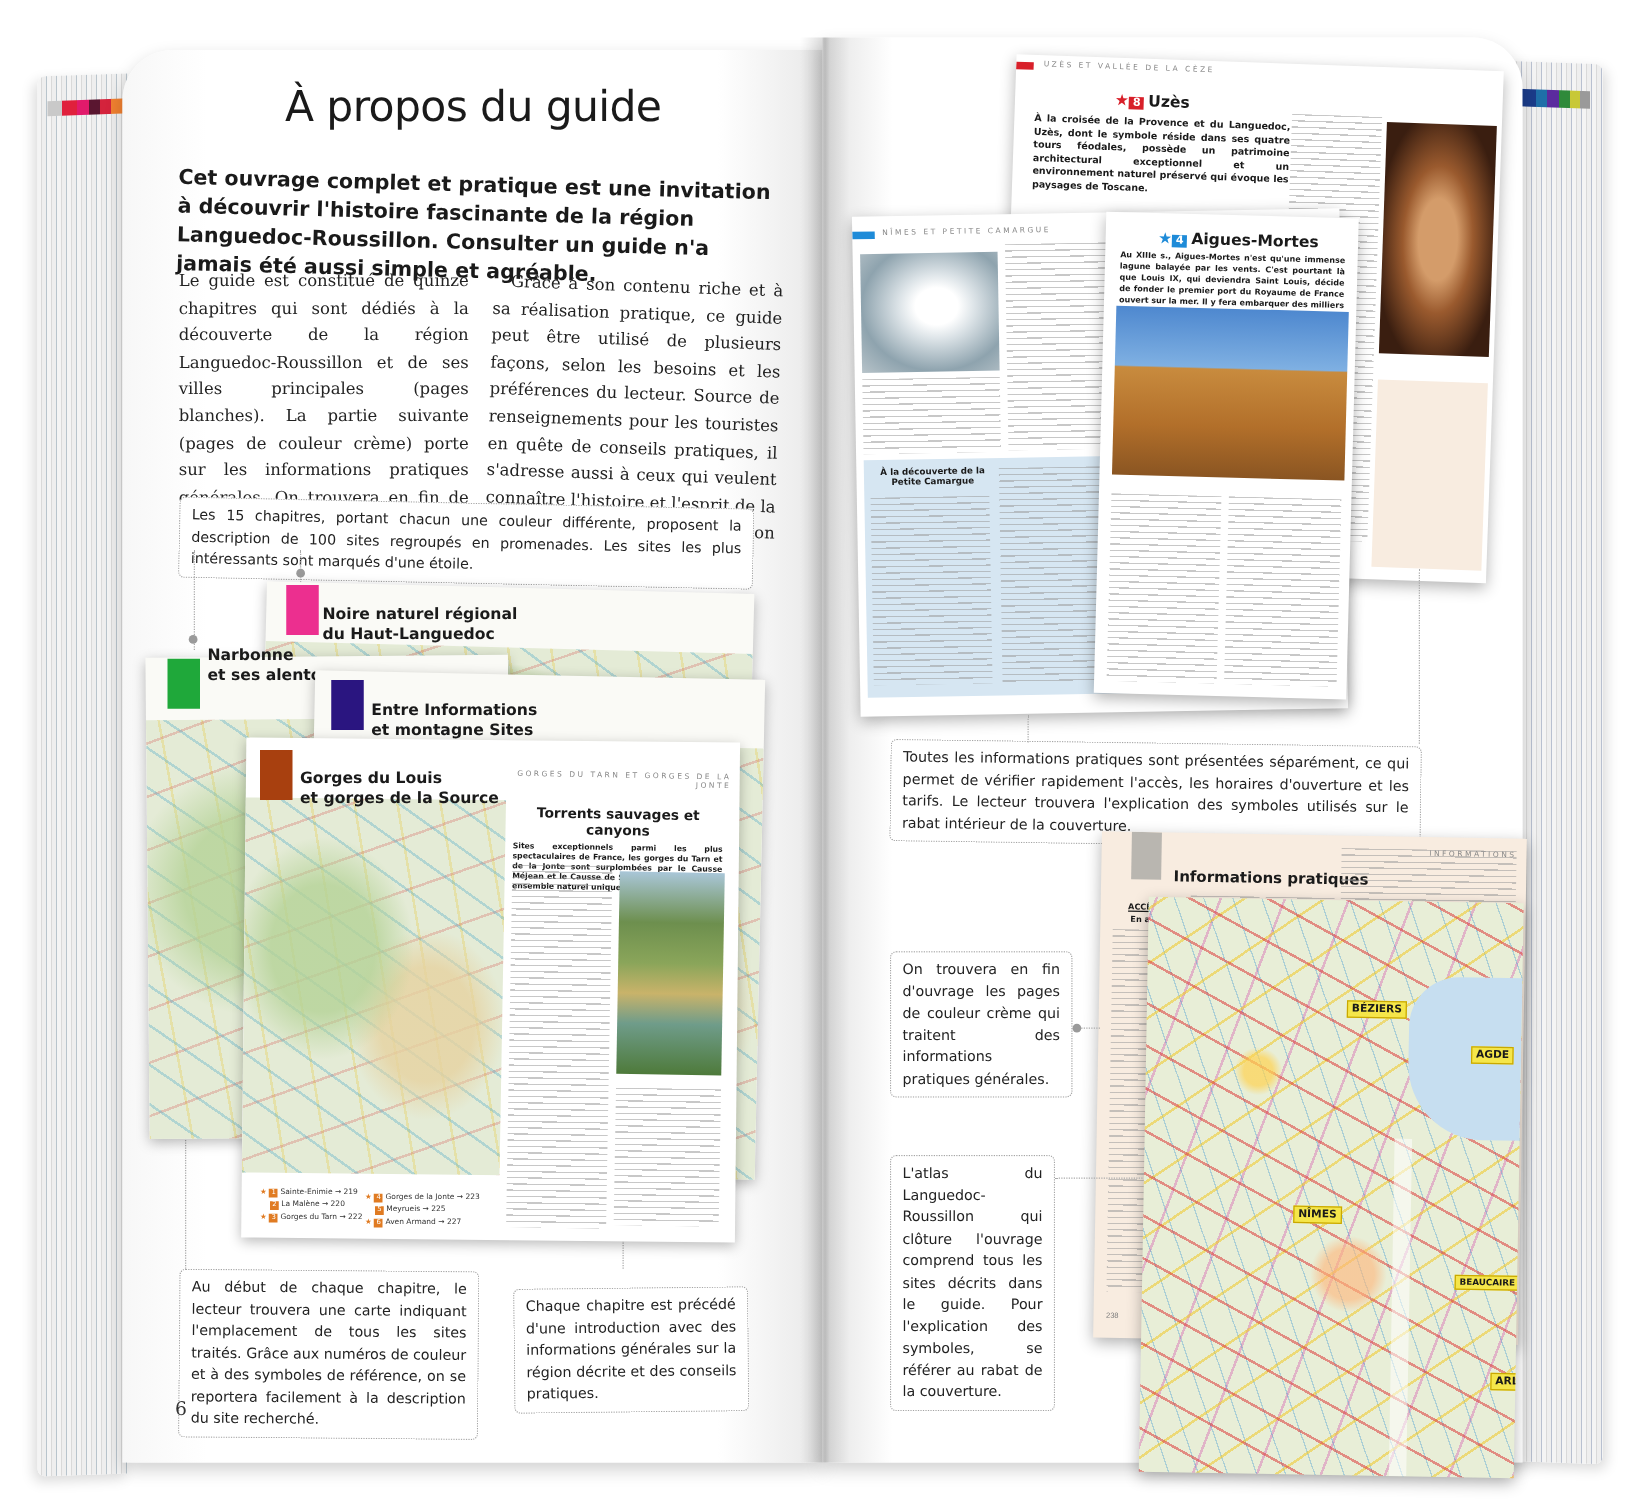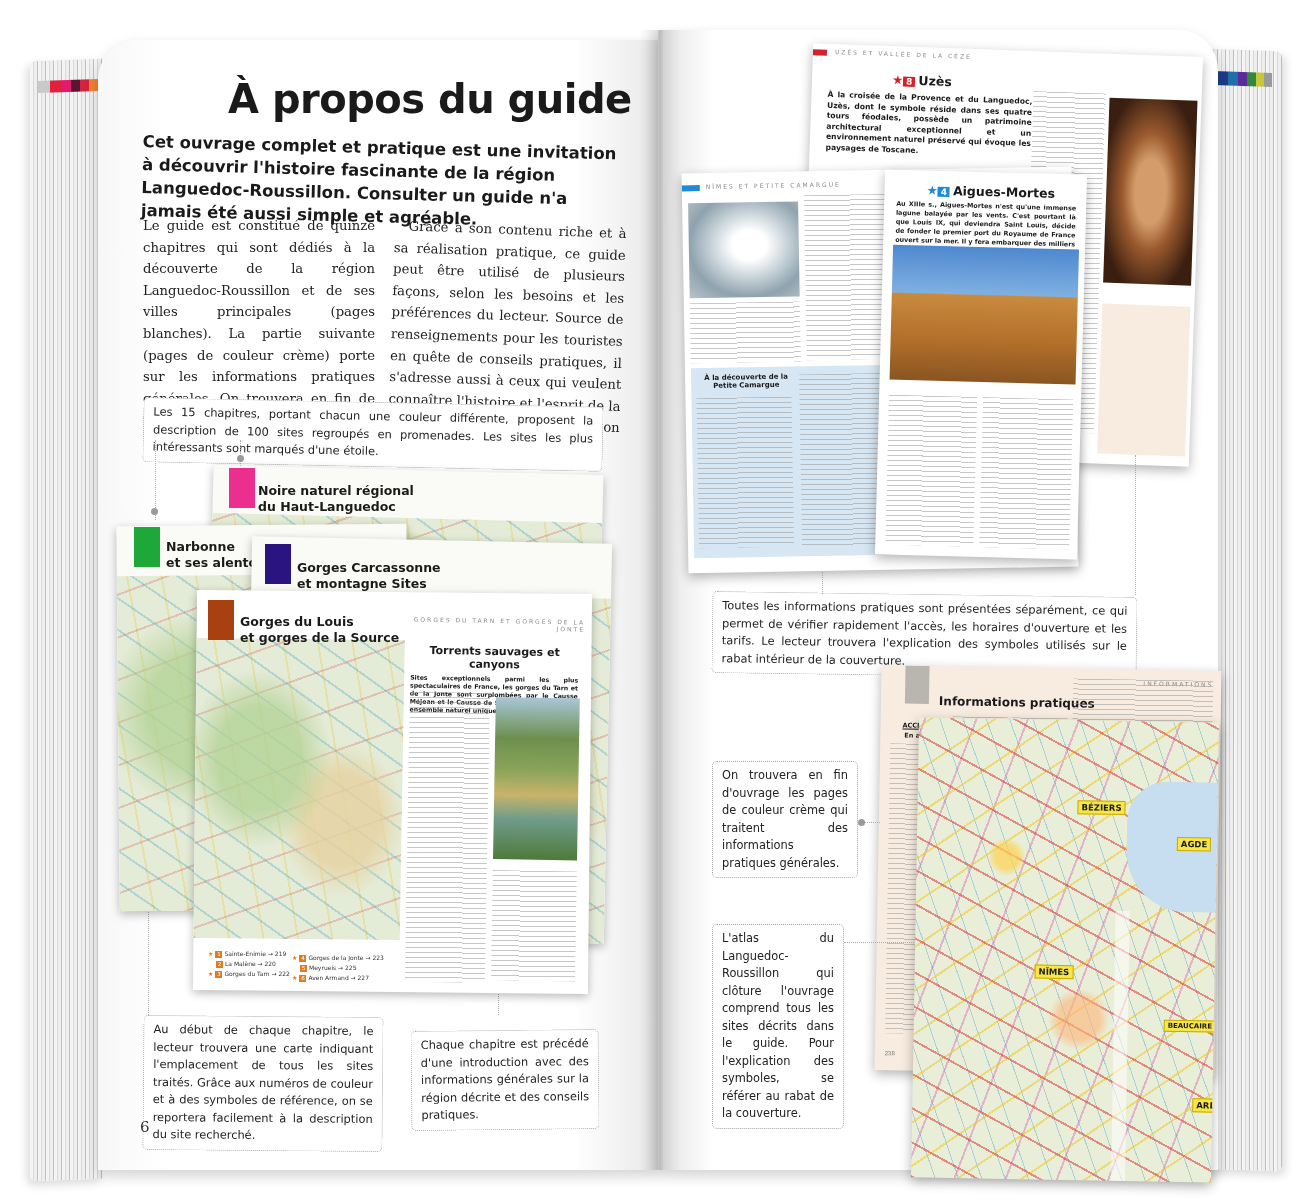--- a/index.html
+++ b/index.html
@@ -22,21 +22,21 @@
   .page-left { position: absolute; left: 98px; top: 40px; width: 560px; height: 1130px;
     background: linear-gradient(90deg,#f7f7f7 0%,#ffffff 12%,#ffffff 85%,#e8e8e8 100%);
     border-radius: 40px 0 0 0; box-shadow: 0 6px 14px rgba(0,0,0,.18); }
   .page-right { position: absolute; left: 658px; top: 30px; width: 560px; height: 1140px;
     background: linear-gradient(90deg,#e3e3e3 0%,#ffffff 10%,#ffffff 100%);
     border-radius: 0 40px 0 0; box-shadow: 0 6px 14px rgba(0,0,0,.18); }
   .gutter { position: absolute; left: 640px; top: 30px; width: 40px; height: 1140px;
     background: linear-gradient(90deg,rgba(0,0,0,0) 0%,rgba(0,0,0,.12) 45%,rgba(0,0,0,.18) 50%,rgba(0,0,0,.08) 60%,rgba(0,0,0,0) 100%); pointer-events: none; }
 
   
-  .title { position: absolute; left: 228px; top: 76px; font-family: "DejaVu Sans", sans-serif; font-weight: bold; font-size: 40px; letter-spacing: -0.5px; }
+  .title { position: absolute; left: 228px; top: 66px; font-family: "DejaVu Sans", sans-serif; font-weight: normal; font-size: 34px; letter-spacing: -0.5px; }
   .lead { position: absolute; left: 143px; top: 130px; width: 480px; font-family: "DejaVu Sans", sans-serif; font-weight: bold; font-size: 16.5px; line-height: 23px; transform: rotate(1.5deg); transform-origin: left top; }
   .col { position: absolute; top: 215px; width: 232px; font-family: "DejaVu Serif", serif; font-size: 13.2px; line-height: 21.6px; text-align: justify; color: #222; }
   .col1 { left: 143px; }
   .col2 { left: 395px; transform: rotate(2deg); transform-origin: left top; }
   .col2 .indent { text-indent: 14px; display: block; }
 
   
   .callout { position: absolute; background: #ffffff; border: 1px dotted #a5a5a5; border-radius: 5px; padding: 5px 9px; font-family: "DejaVu Sans", sans-serif; font-size: 11.4px; line-height: 17.5px; color: #222; text-align: justify; }
   .dot { position: absolute; width: 7px; height: 7px; border-radius: 50%; background: #9a9a9a; }
   .vline { position: absolute; border-left: 1px dotted #aaa; }
@@ -127,31 +127,31 @@
 <div class="chap-swatch" style="left:229px; top:468px; background:#ec2f8f;"></div>
 <div class="chap-title" style="left:258px; top:483px;">
   <div>Noire naturel régional</div>
   <div>du Haut-Languedoc</div>
 </div>
 
 <div class="sheet" style="left:118px; top:525px; width:290px; height:385px; transform: rotate(-0.5deg);">
   <div class="mapbg" style="left:0; top:50px; width:290px; height:340px;"></div>
 </div>
 <div class="chap-swatch" style="left:134px; top:527px; background:#1fa83a;"></div>
-<div class="chap-title" style="left:166px; top:539px;">
+<div class="chap-title" style="left:166px; top:516px;">
   <div>Narbonne</div>
   <div>et ses alentours</div>
 </div>
 
 <div class="sheet" style="left:248px; top:540px; width:360px; height:400px; transform: rotate(1.2deg);">
   <div class="mapbg" style="left:0; top:55px; width:360px; height:350px;"></div>
 </div>
 <div class="chap-swatch" style="left:265px; top:544px; background:#2a1580;"></div>
 <div class="chap-title" style="left:297px; top:560px;">
-  <div>Gorges Carcassonne</div>
+  <div>Entre Informations</div>
   <div>et montagne Sites</div>
 </div>
 
 <div class="sheet" style="left:195px; top:592px; width:395px; height:400px; transform: rotate(0.6deg); background:#fff;">
   <div class="mapbg" style="left:0; top:48px; width:210px; height:300px;"></div>
 </div>
 <div class="chap-swatch" style="left:208px; top:600px; background:#a8400f;"></div>
 <div class="chap-title" style="left:240px; top:614px;">
   <div>Gorges du Louis</div>
   <div>et gorges de la Source</div>

